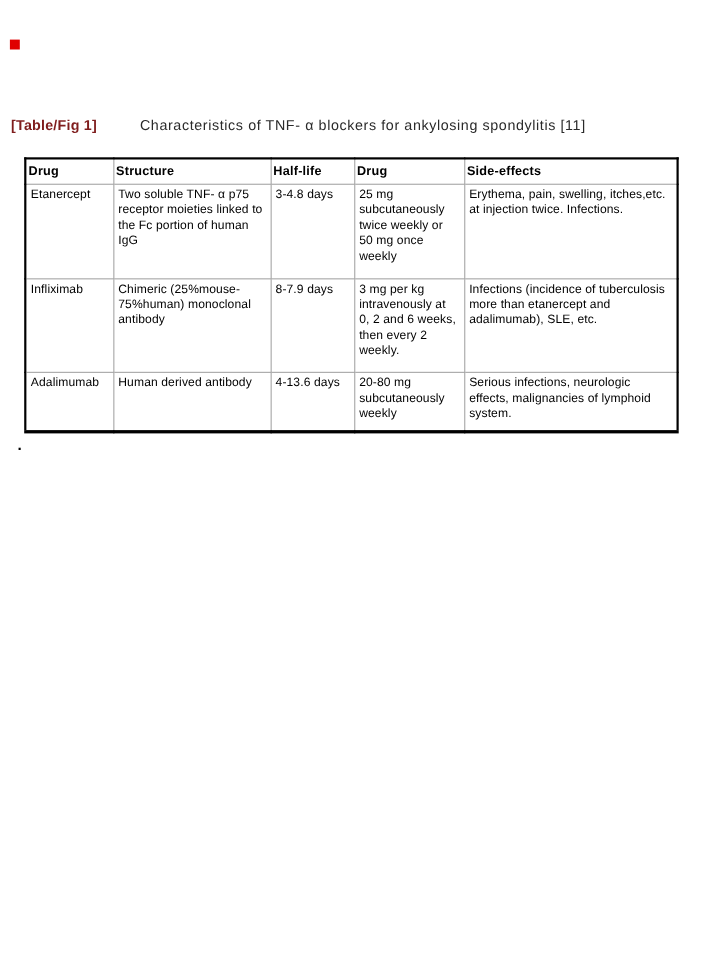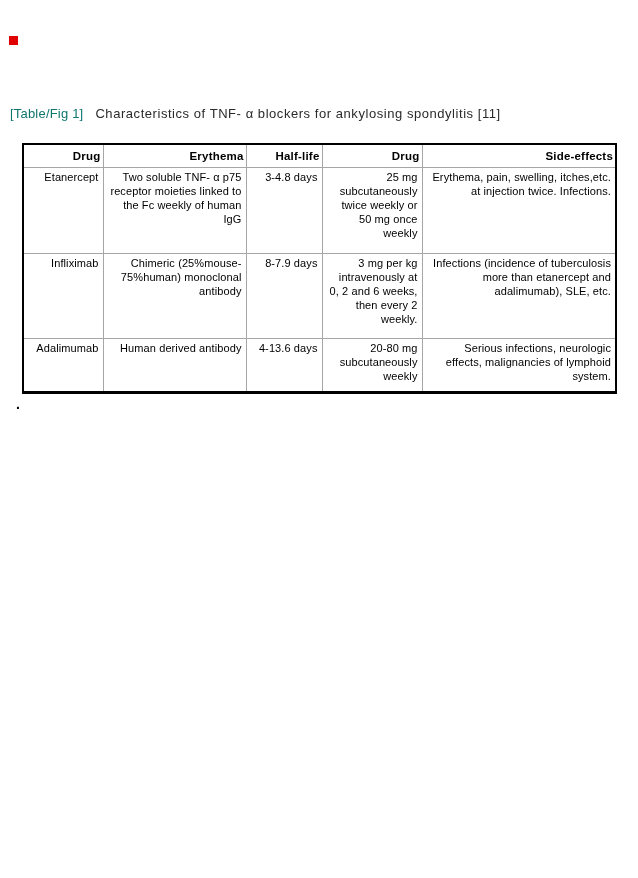--- a/index.html
+++ b/index.html
@@ -23,42 +23,42 @@
   .caption {
     position: absolute;
     left: 10px;
     top: 106px;
     width: 620px;
     font-size: 13px;
     white-space: nowrap;
     color: #1a1a1a;
   }
   .caption .label {
-    font-weight: normal;
-    color: #0f766e;
-    margin-right: 12px;
+    font-weight: bold;
+    color: #7f1d1d;
     letter-spacing: 0.2px;
   }
   .caption .text {
     letter-spacing: 0.55px;
     color: #2a2a2a;
+    margin-left: 39px;
   }
   table.figtable {
     position: absolute;
     left: 22px;
     top: 143px;
     width: 593px;
     border-collapse: collapse;
     table-layout: fixed;
     background: #fff;
   }
   table.figtable { border: 2px solid #000; border-bottom: 3px solid #000; }
   .figtable th, .figtable td {
     border: 1px solid #a6a6a6;
-    text-align: right;
+    text-align: left;
     vertical-align: top;
     padding: 2px 4px 0 4px;
     overflow: hidden;
   }
   .figtable th {
     font-size: 11.5px;
     font-weight: bold;
     height: 20px;
     vertical-align: middle;
     padding: 1px 2px;
@@ -101,30 +101,30 @@
     <colgroup>
       <col class="col-drug">
       <col class="col-structure">
       <col class="col-halflife">
       <col class="col-dose">
       <col class="col-side">
     </colgroup>
     <thead>
       <tr>
         <th>Drug</th>
-        <th>Erythema</th>
+        <th>Structure</th>
         <th>Half-life</th>
         <th>Drug</th>
         <th>Side-effects</th>
       </tr>
     </thead>
     <tbody>
       <tr class="row-1">
         <td>Etanercept</td>
-        <td>Two soluble TNF- α p75 receptor moieties linked to the Fc weekly of human IgG</td>
+        <td>Two soluble TNF- α p75 receptor moieties linked to the Fc portion of human IgG</td>
         <td>3-4.8 days</td>
         <td>25 mg subcutaneously twice weekly or 50 mg once weekly</td>
         <td>Erythema, pain, swelling, itches,etc. at injection twice. Infections.</td>
       </tr>
       <tr class="row-2">
         <td>Infliximab</td>
         <td>Chimeric (25%mouse- 75%human) monoclonal antibody</td>
         <td>8-7.9 days</td>
         <td>3 mg per kg intravenously at 0, 2 and 6 weeks, then every 2 weekly.</td>
         <td>Infections (incidence of tuberculosis more than etanercept and adalimumab), SLE, etc.</td>

